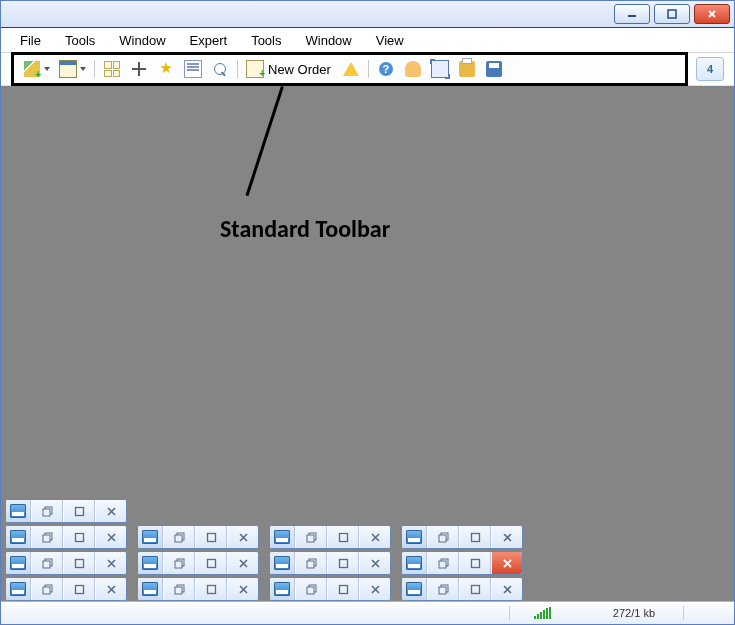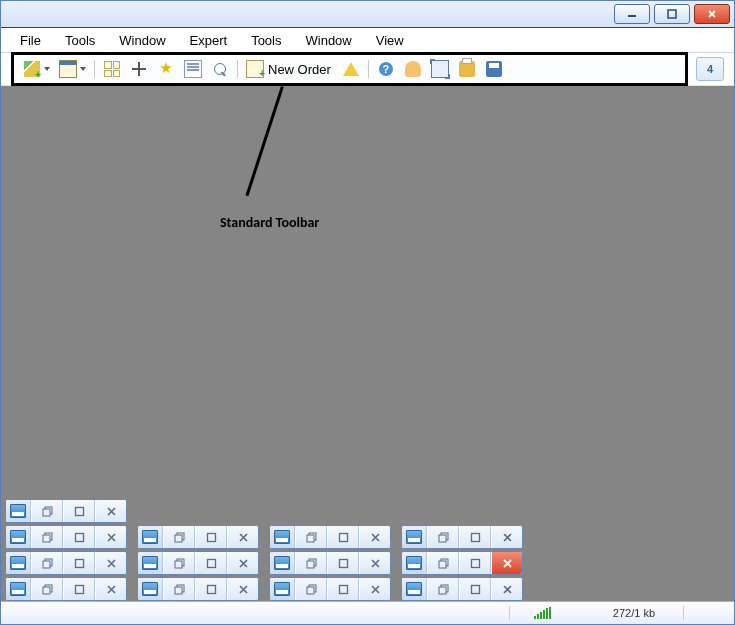--- a/index.html
+++ b/index.html
@@ -13,21 +13,21 @@
 .toolbar-area{height:28px;background:#fff;border-bottom:1px solid #e3e3e3;position:relative;padding:2px 10px;display:flex;align-items:center}
 .toolbar-box{border:3px solid #000;height:28px;display:flex;align-items:center;padding:0 6px;gap:3px;flex:1;background:#fcfdfe}
 .tb-sep{width:1px;height:18px;background:#c8c8c8;margin:0 2px}
 .tb-btn{width:22px;height:22px;border:1px solid transparent;border-radius:3px;display:flex;align-items:center;justify-content:center;cursor:pointer;position:relative}
 .tb-drop::after{content:"";border-left:3px solid transparent;border-right:3px solid transparent;border-top:4px solid #555;position:absolute;right:-7px;top:9px}
 .tb-btn.has-drop{margin-right:9px}
 .tb-label{padding:0 4px 0 2px;cursor:pointer;display:flex;align-items:center;gap:4px;height:22px;border:1px solid transparent;border-radius:3px}
 .tb-label.ea{border:1px solid #9fbde0;background:linear-gradient(#f2f7fd,#dbe9fa)}
 .cluster-btn{width:26px;height:22px;border:1px solid #9fbde0;background:linear-gradient(#f2f7fd,#dbe9fa);border-radius:3px;display:flex;align-items:center;justify-content:center;margin-left:8px;cursor:pointer;font-family:Arial;font-size:11px;font-weight:bold;color:#3b638f}
 .workspace{flex:1;background:#858585;position:relative;overflow:hidden}
-.annot{position:absolute;font-weight:bold;font-size:14px;color:#000;font-family:Calibri,Arial}
+.annot{position:absolute;font-weight:bold;font-size:24px;color:#000;font-family:Calibri,Arial}
 .leader{position:absolute;background:#000}
 .mw-container{position:absolute;bottom:0;left:0;display:flex;flex-direction:column}
 .mw-row{display:flex;gap:10px;margin-top:2px;padding-left:4px}
 .mw{display:flex;height:22px;border:1px solid #6a86b5;border-radius:3px;overflow:hidden;background:#fff}
 .mw-icon{width:24px;background:linear-gradient(#e6effb,#c8dbf4);border-right:1px solid #b3c6e4;display:flex;align-items:center;justify-content:center}
 .mw-b{width:30px;background:linear-gradient(#f4f8fd,#dde9f8);border-left:1px solid #fff;border-right:1px solid #b3c6e4;display:flex;align-items:center;justify-content:center;cursor:pointer}
 .mw-b:last-child{border-right:none}
 .mw-b.close-red{background:linear-gradient(#f38b74,#d9472a)}
 .mw-b.close-red svg path{stroke:#fff}
 .statusbar{height:22px;background:linear-gradient(#fefefe,#e8eefc);border-top:1px solid #9cb4e0;display:flex;align-items:center;justify-content:flex-end;padding:0 6px;gap:24px;font-size:11px;color:#333}

